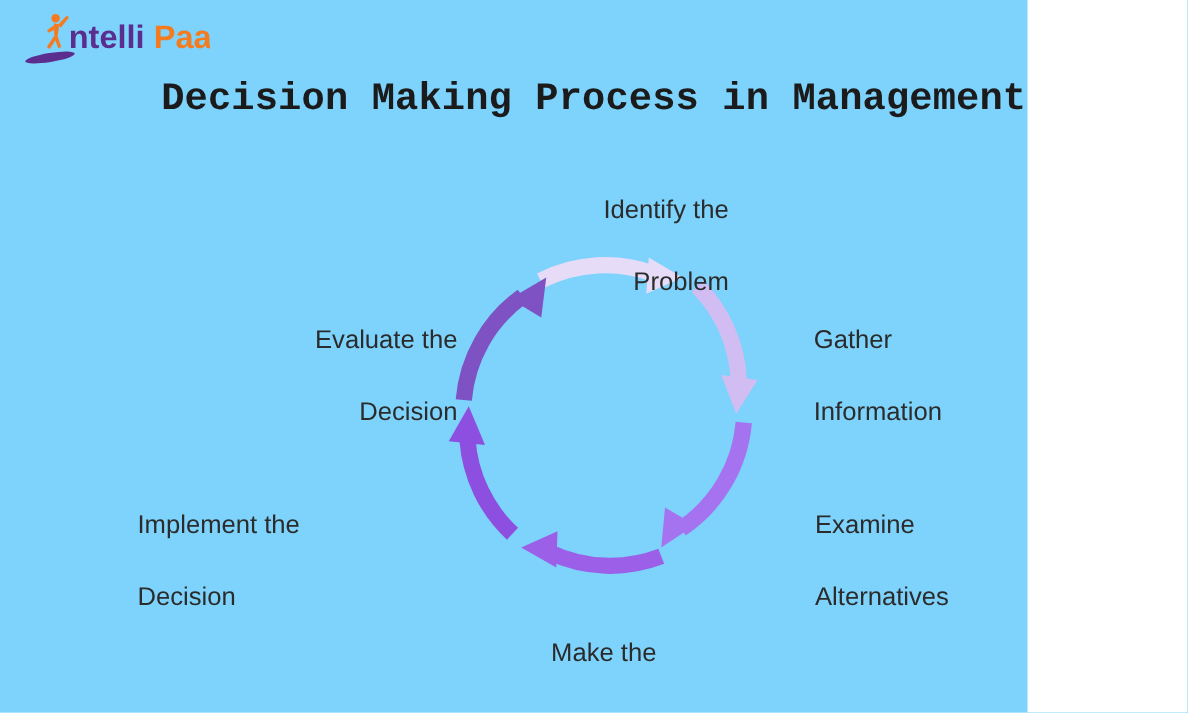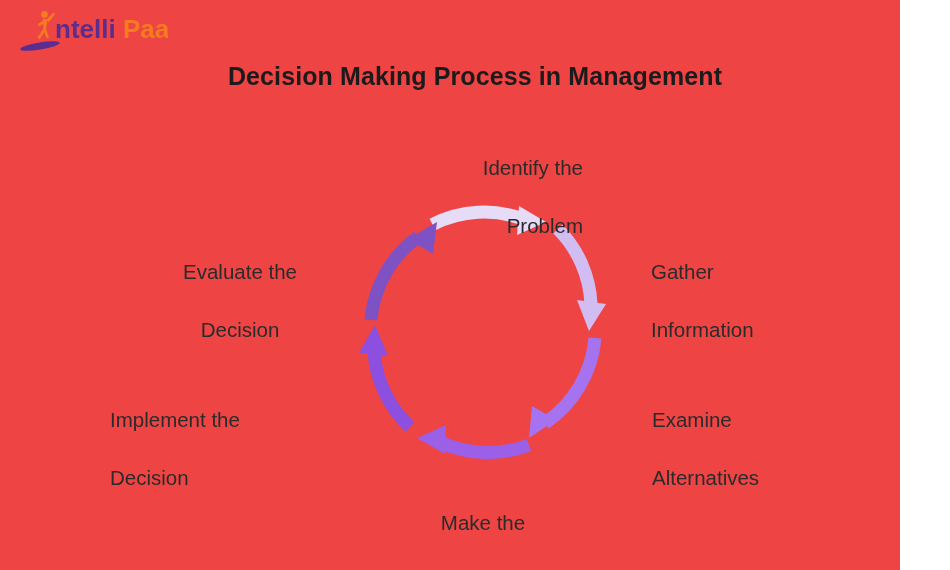--- a/index.html
+++ b/index.html
@@ -10,48 +10,48 @@
     width: 950px;
     height: 570px;
     background: #ffffff;
     font-family: "Liberation Sans", sans-serif;
     overflow: hidden;
     position: relative;
   }
 
   #canvas {
     position: relative;
-    width: 900px;
+    width: 822px;
     height: 570px;
-    background: #ef4444;
+    background: #7dd3fc;
   }
 
   
   .logo {
     position: absolute;
     left: 18px;
     top: 6px;
     width: 150px;
     height: 48px;
     display: block;
   }
   .logo-svg { display: block; }
 
   
   .page-title {
     position: absolute;
     left: 0;
     top: 62px;
     width: 950px;
     text-align: center;
-    font-size: 25px;
+    font-size: 31px;
     font-weight: bold;
     color: #1b1b1b;
     letter-spacing: 0.1px;
-    font-family: Liberation Sans, sans-serif;
+    font-family: Liberation Mono, monospace;
   }
 
   
   .cycle-wrap {
     position: absolute;
     left: 333px;
     top: 180px;
     width: 300px;
     height: 300px;
   }
@@ -93,24 +93,24 @@
     width: 200px;
     text-align: center;
   }
   .lbl-left-2 {
     left: 110px;
     top: 376px;
     width: 240px;
     text-align: left;
   }
   .lbl-left-1 {
-    left: 130px;
+    left: 146px;
     top: 228px;
     width: 220px;
-    text-align: center;
+    text-align: right;
   }
 </style>
 </head>
 <body>
 
 <div id="canvas">
 
   <div class="logo">
     <svg class="logo-svg" width="150" height="48" viewBox="0 0 150 48" xmlns="http://www.w3.org/2000/svg">
 

